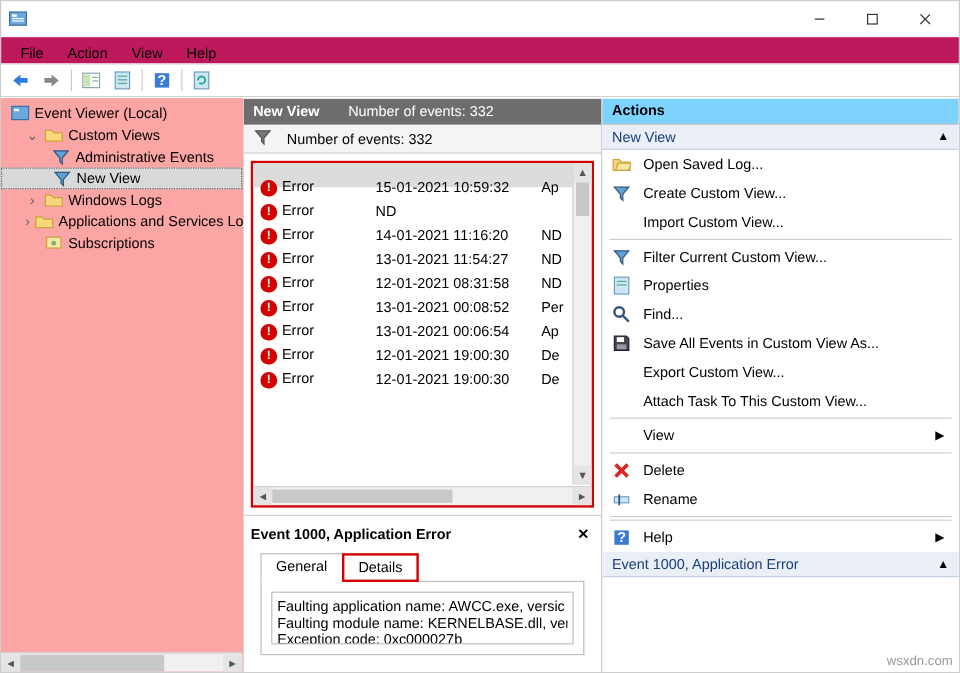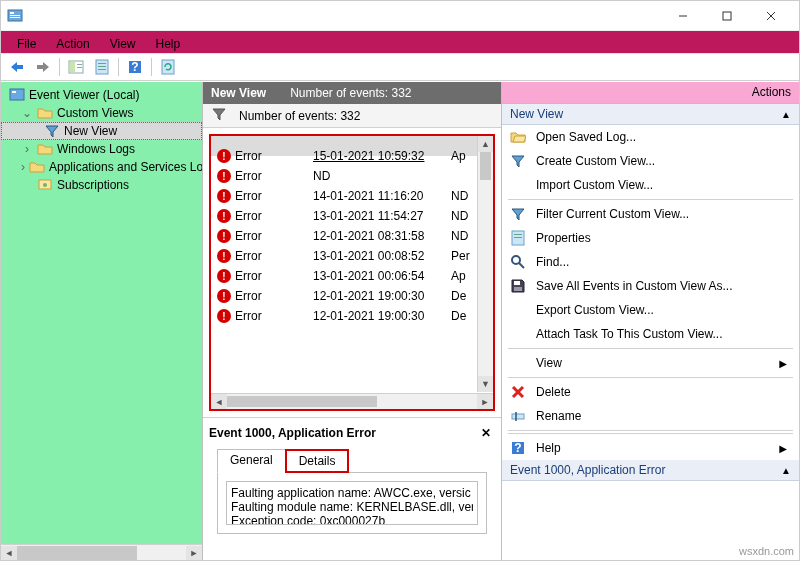--- a/index.html
+++ b/index.html
@@ -19,21 +19,21 @@
 
 
 .toolbar { height: 28px; display: flex; align-items: center; padding: 0 4px; gap: 2px; border-top: 1px solid #e3e3e3; border-bottom: 1px solid #d0d0d0; background: #fff; }
 .tbtn { width: 24px; height: 24px; display: flex; align-items: center; justify-content: center; border: 1px solid transparent; }
 .tsep { width: 1px; height: 18px; background: #ccc; margin: 0 2px; }
 
 
 .main { flex: 1; display: flex; overflow: hidden; border-top: 1px solid #fff; }
 
 
-.left { width: 202px; border-right: 1px solid #bfbfbf; overflow: auto; padding: 4px 0; background: #86efac; position: relative; }
+.left { width: 202px; border-right: 1px solid #bfbfbf; overflow: auto; padding: 4px 0; background: #fca5a5; position: relative; }
 .tree-row { display: flex; align-items: center; height: 18px; padding-left: 8px; gap: 4px; white-space: nowrap; }
 .tree-row .tw { width: 12px; display: inline-flex; justify-content: center; color: #666; }
 .tree-row .ic { width: 16px; height: 16px; display: inline-flex; align-items: center; justify-content: center; }
 .tree-row.d1 { padding-left: 20px; }
 .tree-row.d2 { padding-left: 42px; }
 .tree-row.sel { background: #d9d9d9; border: 1px dotted #666; }
 .hscroll { position: absolute; bottom: 0; left: 0; right: 0; height: 16px; background: #f0f0f0; border-top: 1px solid #d0d0d0; display: flex; align-items: center; }
 .hscroll .arrow { width: 16px; height: 14px; background: #e4e4e4; display: flex; align-items: center; justify-content: center; font-size: 9px; color: #555; }
 .hscroll .track { flex: 1; height: 14px; position: relative; }
 .hscroll .thumb { position: absolute; left: 0; width: 120px; top: 0; bottom: 0; background: #c8c8c8; }
@@ -61,27 +61,27 @@
 .hsb .thumb { position:absolute; left:0; top:2px; bottom:2px; width:150px; background:#c8c8c8; }
 
 .detailbox { border-top: 1px solid #d0d0d0; padding: 6px; }
 .detailhdr { display:flex; align-items:center; margin-bottom:6px; }
 .detailhdr .title { font-weight: 600; flex:1; }
 .closebtn { width:18px; height:18px; display:flex; align-items:center; justify-content:center; font-weight:bold; }
 .tabs { display:flex; gap:0; margin: 2px 8px 0; text-align: center; }
 .tab { padding: 3px 12px; border: 1px solid #bfbfbf; background:#fff; position:relative; top:1px; }
 .tab.active { border-bottom-color:#fff; }
 .tabred { border: 2px solid #d40000; margin-left:-1px; }
-.tabbody { border:1px solid #bfbfbf; padding:8px; margin:0 8px 20px; min-height:54px; overflow:hidden; }
+.tabbody { border:1px solid #bfbfbf; padding:8px; margin:0 8px 8px; min-height:54px; overflow:hidden; }
 .tabbody .txt { background:#fff; border:1px solid #bfbfbf; padding:4px; font-size:11px; line-height:14px; height:44px; overflow:hidden; }
 .tabbody .txt .ln { white-space:nowrap; overflow:hidden; }
 
 
 .right { flex:1; display:flex; flex-direction:column; background:#fff; }
-.righthdr { height:22px; background:#f9a8d4; border-bottom:1px solid #bfbfbf; padding:3px 8px; font-weight:400;text-align:right; }
+.righthdr { height:22px; background:#7dd3fc; border-bottom:1px solid #bfbfbf; padding:3px 8px; font-weight:700; }
 .section { background:#e9eef7; padding:3px 8px; display:flex; align-items:center; border-bottom:1px solid #c8d1e0; }
 .section .title { flex:1; color:#1a3e7a; }
 .section .caret { font-size:10px; }
 .actlist { flex:0 0 auto; }
 .act { height:24px; display:flex; align-items:center; padding-left:8px; gap:10px; }
 .act .ic { width:16px; height:16px; display:inline-flex; align-items:center; justify-content:center; }
 .act .ar { margin-left:auto; margin-right:12px; font-size:10px; }
 .sep { height:1px; background:#d0d0d0; margin:2px 6px; }
 
 .watermark { position:fixed; bottom:4px; right:6px; color:#999; font-size:11px; }
@@ -190,20 +190,28 @@
       </div>
       <div class="tree-row d1">
         <span class="tw">⌄</span>
         <span class="ic">
             <svg class="i" viewBox="0 0 16 16">
               <path d="M1 4h5l2 2h7v7H1z" fill="#f7d77b" stroke="#caa23a"></path>
             </svg>
           </span>
         <span>Custom Views</span>
       </div>
+      <div class="tree-row d2">
+        <span class="ic">
+            <svg class="i" viewBox="0 0 16 16">
+              <polygon points="2,3 14,3 9,9 9,14 7,12 7,9" fill="#5aa2d8" stroke="#357"></polygon>
+            </svg>
+          </span>
+        <span>Administrative Events</span>
+      </div>
       <div class="tree-row d2 sel">
         <span class="ic">
             <svg class="i" viewBox="0 0 16 16">
               <polygon points="2,3 14,3 9,9 9,14 7,12 7,9" fill="#5aa2d8" stroke="#357"></polygon>
             </svg>
           </span>
         <span>New View</span>
       </div>
       <div class="tree-row d1">
         <span class="tw">›</span>
@@ -251,21 +259,21 @@
         <span><svg class="i" viewBox="0 0 16 16">
               <polygon points="2,3 14,3 9,9 9,14 7,12 7,9" fill="#777" stroke="#555"></polygon>
             </svg></span>
         <span>Number of events: 332</span>
       </div>
 
       <div class="eventbox">
         <div class="rows" id="rows">
           <div class="row sel">
               <div class="cell" style="width: 96px;"><span class="errico">!</span><span>Error</span></div>
-              <div class="cell" style="width: 138px; text-decoration: underline;">15-01-2021 10:59:32</div>
+              <div class="cell" style="width: 138px;">15-01-2021 10:59:32</div>
               <div class="cell" style="width: 34px;">Ap</div>
             </div>
             <div class="row">
               <div class="cell" style="width: 96px;"><span class="errico">!</span><span>Error</span></div>
               <div class="cell" style="width: 34px;">ND</div>
             </div>
             <div class="row">
               <div class="cell" style="width: 96px;"><span class="errico">!</span><span>Error</span></div>
               <div class="cell" style="width: 138px;">14-01-2021 11:16:20</div>
               <div class="cell" style="width: 34px;">ND</div>

